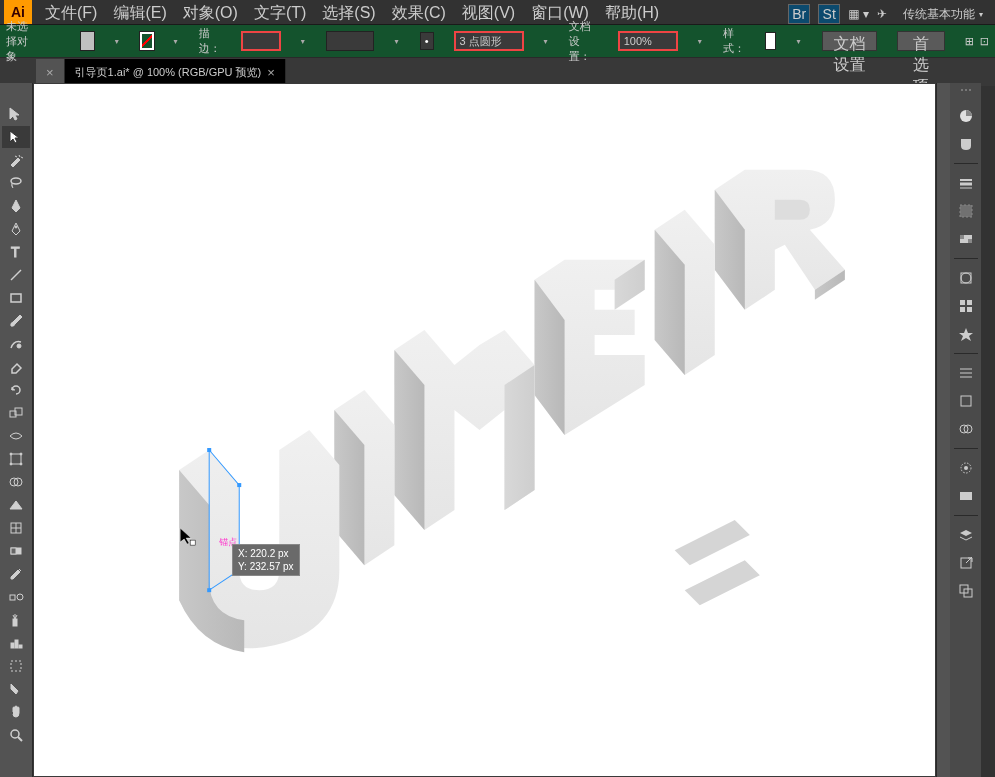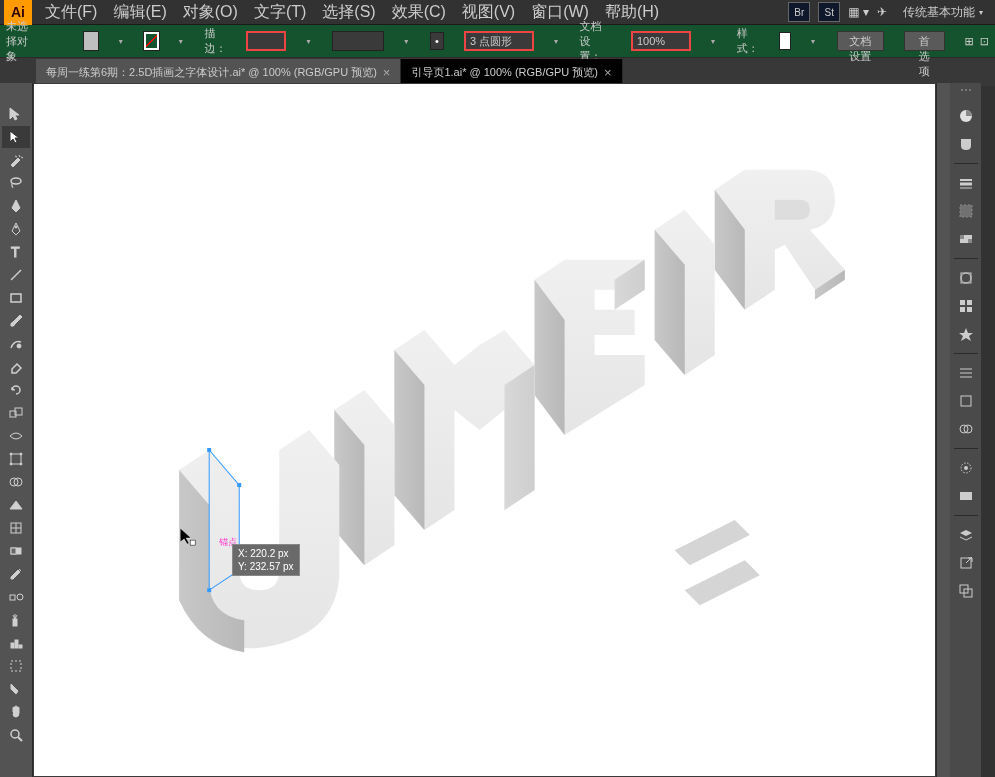--- a/index.html
+++ b/index.html
@@ -1,32 +1,32 @@
 <!DOCTYPE html>
 <html><head>
 <meta charset="utf-8">
 <style>
 * { margin: 0; padding: 0; box-sizing: border-box; font-family: "Microsoft YaHei", sans-serif; }
 body { background: #323232; width: 995px; height: 777px; overflow: hidden; color: #ccc; font-size: 12px; }
 
-.top-bar { height: 25px; background: #323232; display: flex; align-items: center; padding: 0 4px; border-bottom: 1px solid #1a1a1a; }
+.top-bar { height: 25px; background: #323232; display: flex; align-items: flex-end; padding: 0 4px; border-bottom: 1px solid #1a1a1a; }
 .logo { width: 28px; height: 25px; background: #ff9a00; color: #330000; font-weight: bold; display: flex; align-items: center; justify-content: center; font-size: 14px; margin-right: 5px; }
 .menu-item { padding: 0 8px; color: #ccc; cursor: pointer; font-size: 16px; }
 .top-right { margin-left: auto; display: flex; align-items: center; gap: 8px; }
-.sq-btn { width: 22px; height: 20px; background: #0f172a; border: 1px solid #666; display: flex; align-items: center; justify-content: center; font-size: 10px; color: #ccc; }
+.sq-btn { width: 22px; height: 20px; background: #0c4a6e; border: 1px solid #666; display: flex; align-items: center; justify-content: center; font-size: 14px; color: #ccc; }
 .workspace-sel { padding: 0 8px; color: #ccc; font-size: 12px; display: flex; align-items: center; gap: 4px; }
 
 .control-bar { height: 30px; background: #14532d; display: flex; align-items: center; padding: 16px 6px; gap: 20px; border-bottom: 1px solid #2a2a2a; font-size: 11px; color: #ccc; }
 .swatch { width: 26px; height: 20px; border: 1px solid #222; }
 .fill-sw { background: #bfbfbf; }
 .stroke-sw { background: linear-gradient(135deg, transparent 45%, red 45%, red 55%, transparent 55%); border: 2px solid #fff; box-shadow: 0 0 0 1px #222; width: 22px; height: 18px; }
 .dropdown-arrow { width: 10px; color: #aaa; font-size: 8px; }
 .ctrl-input { background: #3a3a3a; border: 2px solid #ef4444; color: #ccc; height: 20px; padding: 0 4px; font-size: 11px; }
 .wide-dd { width: 90px; background: #3a3a3a; height: 20px; border: 1px solid #222; }
-.btn { background: #5a5a5a; border: 1px solid #333; color: #ccc; padding: 2px 10px; font-size: 11px; cursor: pointer; height: 20px; }
+.btn { background: #5a5a5a; border: 1px solid #333; color: #ccc; padding: 2px 10px; font-size: 16px; cursor: pointer; height: 20px; }
 
 .tab-bar { height: 28px; background: #383838; display: flex; align-items: flex-end; padding-left: 36px; }
 .doc-tab { background: #000000; color: #ccc; padding: 6px 10px; font-size: 11px; display: flex; align-items: center; gap: 6px; border-right: 1px solid #2a2a2a; }
 .doc-tab.active { background: #535353; }
 .tab-close { color: #aaa; font-size: 13px; cursor: pointer; }
 
 .breadcrumb { height: 22px; background: #6a6a6a; display: flex; align-items: center; padding: 0 8px; font-size: 11px; color: #ddd; gap: 6px; margin-left: 33px; margin-right: 33px; }
 .bc-icon { width: 14px; height: 14px; display: flex; align-items: center; justify-content: center; }
 .bc-txt { text-decoration: underline dotted; }
 
@@ -97,21 +97,20 @@
   <button class="btn">文档设置</button>
   <button class="btn">首选项</button>
   <div style="margin-left:auto;display:flex;gap:6px">
     <span>⊞</span>
     <span>⊡</span>
   </div>
 </div>
 
 <div class="tab-bar">
   <div class="doc-tab active">
-    <span>每周一练第6期：2.5D插画之字体设计.ai* @ 100% (RGB/GPU 预览)</span>
     <span class="tab-close">×</span>
   </div>
   <div class="doc-tab">
     <span>引导页1.ai* @ 100% (RGB/GPU 预览)</span>
     <span class="tab-close">×</span>
   </div>
 </div>
 
 <div class="left-tools">
   <div class="tool">

